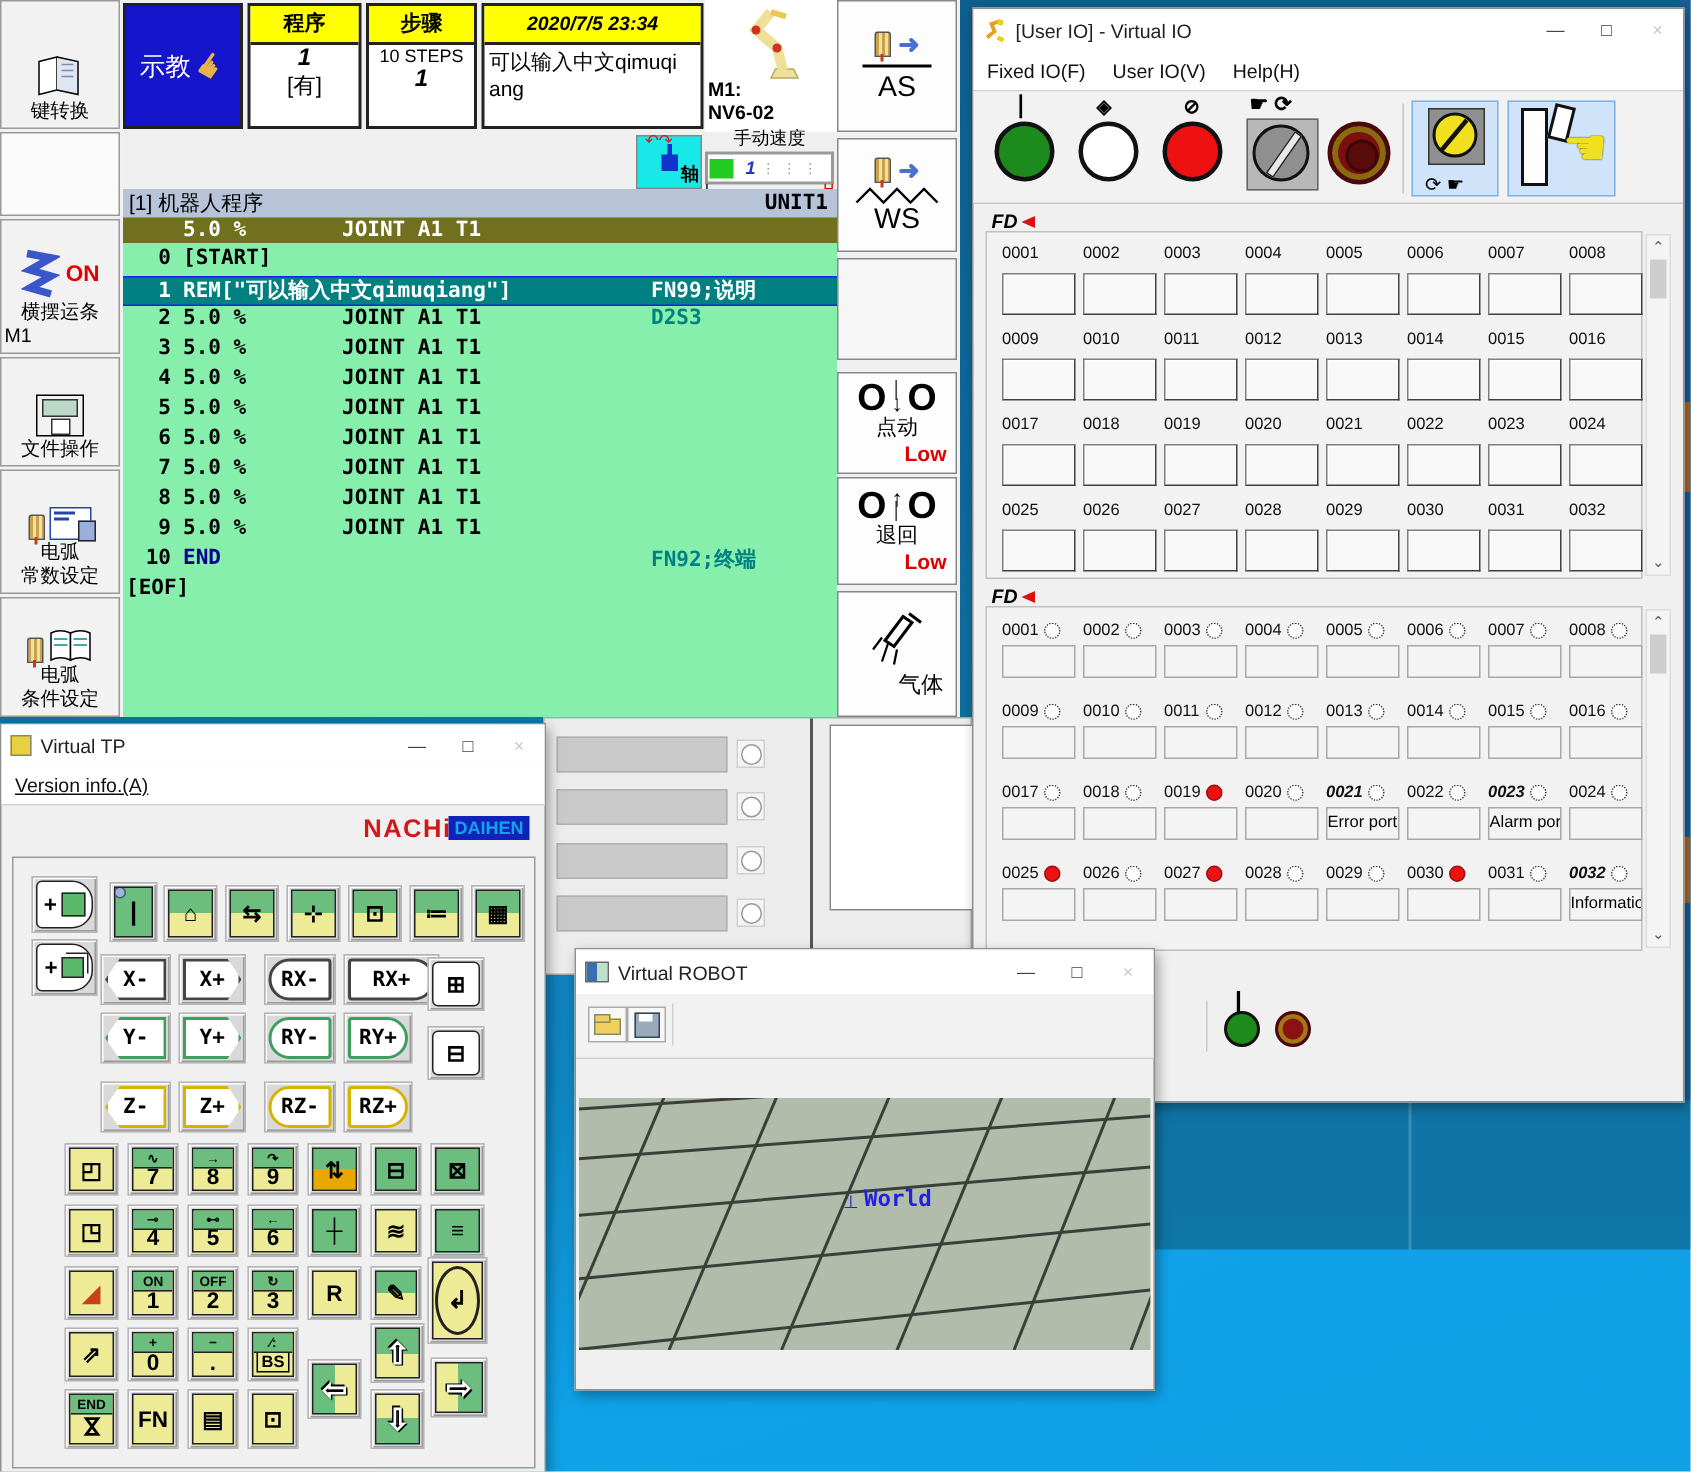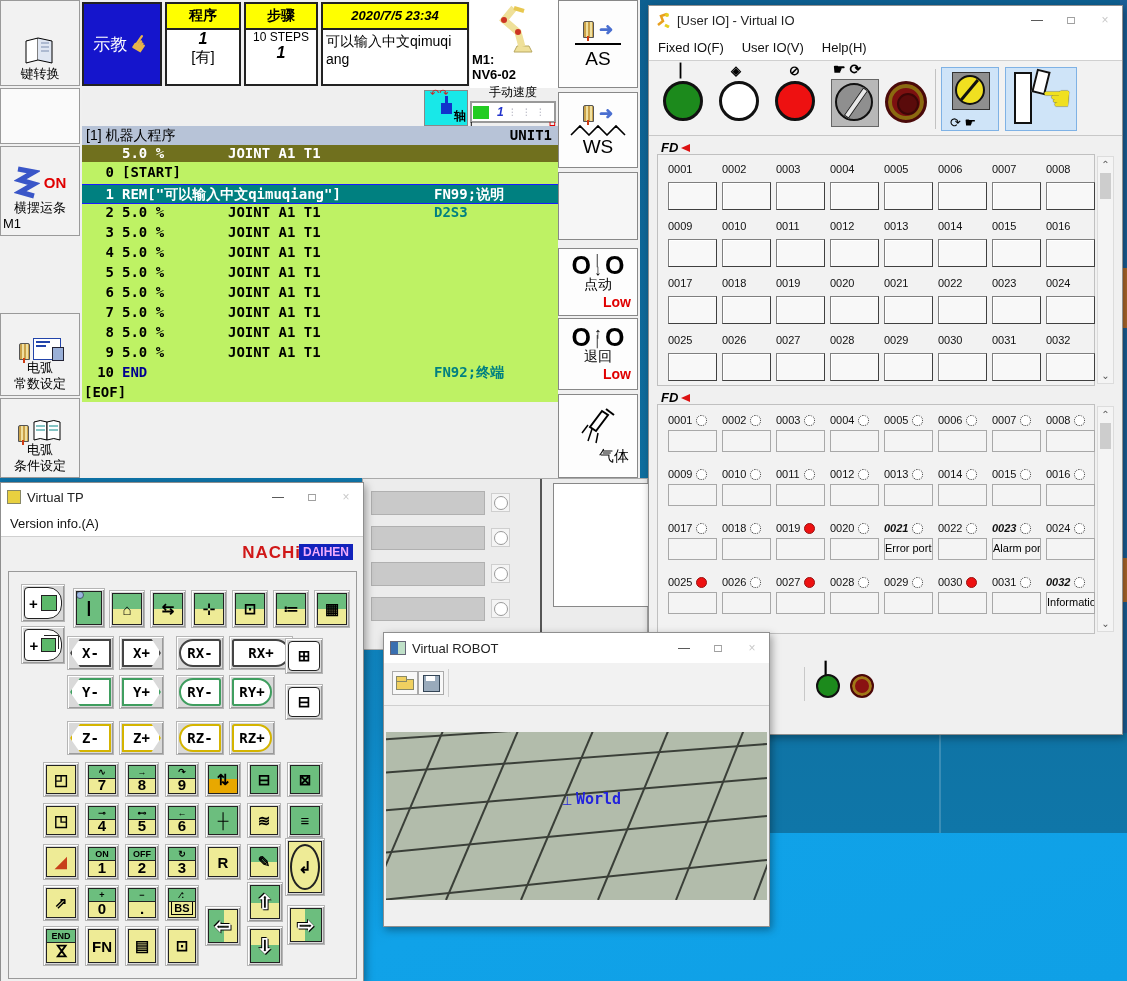--- a/index.html
+++ b/index.html
@@ -151,20 +151,27 @@
   <div class="sidecell" style="top:146px;height:90px;">
     <div style="display:flex;align-items:center;gap:4px;">
       <svg width="26" height="34">
           <path d="M4 3 L20 6 L6 14 L20 18 L6 26 L20 30" stroke="#3a56c8" stroke-width="5" fill="none"></path>
         </svg>
       <b style="color:#e00000;font-size:15px;">ON</b>
     </div>
     <span>横摆运条</span>
     <span style="align-self:flex-start;margin-left:2px;">M1</span>
   </div>
+  <div class="sidecell" style="top:238px;height:73px;">
+    <div style="width:30px;height:26px;background:#f2f2f2;border:1px solid #000;position:relative;">
+      <div style="position:absolute;left:3px;top:2px;width:22px;height:10px;background:#bcd8c8;border:1px solid #333;"></div>
+      <div style="position:absolute;left:9px;top:15px;width:11px;height:9px;background:#fff;border:1px solid #333;"></div>
+    </div>
+    <span>文件操作</span>
+  </div>
   <div class="sidecell" style="top:313px;height:83px;">
     <div style="display:flex;align-items:flex-end;gap:3px;">
       <div class="torch"></div>
       <div style="width:26px;height:20px;background:#fff;border:1px solid #2244aa;position:relative;">
         <div style="position:absolute;left:2px;top:2px;width:14px;height:2px;background:#2244aa;"></div>
         <div style="position:absolute;left:2px;top:6px;width:10px;height:2px;background:#2244aa;"></div>
         <div style="position:absolute;right:-4px;bottom:-2px;width:10px;height:12px;background:#9ab0d8;border:1px solid #223;"></div>
       </div>
     </div>
     <span>电弧</span>
@@ -232,21 +239,21 @@
         <span class="ital" style="color:#2233cc;font-size:12px;margin-left:8px;">1</span>
         <span style="color:#99a;letter-spacing:5px;font-size:9px;margin-left:4px;">⋮⋮⋮</span>
       </div>
       <div style="display:flex;justify-content:space-between;font-size:10px;line-height:8px;">
         <span>L</span>
         <span style="color:#e00000;">H</span>
       </div>
     </div>
   </div>
 
-  <div class="abs" style="left:82px;top:126px;width:476px;height:276px;background:#bef264;">
+  <div class="abs" style="left:82px;top:126px;width:476px;height:352px;background:#86efac;">
     <div class="abs" style="left:0;top:0;width:476px;height:19px;background:#b7c3d7;font-size:14px;line-height:19px;">
       <span style="margin-left:4px;">[1] 机器人程序</span>
       <span class="mono" style="position:absolute;right:6px;font-weight:bold;">UNIT1</span>
     </div>
     <div class="abs mono" style="left:0;top:19px;width:476px;height:17px;background:#70701e;color:#fff;font-weight:bold;font-size:14px;line-height:17px;">
       <span style="position:absolute;left:40px;">5.0 %</span>
       <span style="position:absolute;left:146px;">JOINT A1 T1</span>
     </div>
     <div id="prog-rows" class="progrows" style="left:0;top:38px;width:476px;">
         <div class="prow">
@@ -806,25 +813,25 @@
 <div id="tpwin" class="win">
   <div class="tbar">
     <span style="margin-left:6px;width:12px;height:12px;background:#e8d040;border:1px solid #886;display:inline-block;"></span>
     <span class="ttl">Virtual TP</span>
     <div class="wbtns">
       <span class="wbtn">—</span>
       <span class="wbtn">□</span>
       <span class="wbtn dis">×</span>
     </div>
   </div>
-  <div class="menubar" style="height:25px;">
+  <div class="menubar" style="height:25px;text-decoration:underline;">
       <span class="menu-item">Version info.(A)</span>
     </div>
   <div class="abs" style="right:62px;top:60px;color:#d01818;font-weight:bold;font-size:17px;letter-spacing:1px;">NACHi</div>
-  <div class="abs" style="right:10px;top:61px;background:#1122bb;color:#f0abfc;font-weight:bold;font-size:12px;padding:1px 4px;">DAIHEN</div>
+  <div class="abs" style="right:10px;top:61px;background:#1122bb;color:#0ea5e9;font-weight:bold;font-size:12px;padding:1px 4px;">DAIHEN</div>
   <div id="keypad">
       <div class="kframe" style="left: 12px; top: 12px; width: 44px; height: 38px;">
         <div class="kin white" style="border-radius: 4px 14px 14px 4px; font-size: 15px;">+<span style="width: 14px; height: 14px; background: rgb(92, 184, 106); border: 1px solid rgb(34, 34, 34); display: inline-block; margin-left: 3px;"></span></div>
       </div>
       <div class="kframe" style="left: 12px; top: 54px; width: 44px; height: 38px;">
         <div class="kin white" style="border-radius: 4px 14px 14px 4px; font-size: 15px;">+<span style="width: 13px; height: 12px; background: rgb(92, 184, 106); border: 1px solid rgb(34, 34, 34); display: inline-block; margin-left: 3px; box-shadow: rgb(255, 255, 255) 2px -2px 0px, rgb(34, 34, 34) 3px -3px 0px;"></span></div>
       </div>
       <div class="kframe" style="left: 64px; top: 16px; width: 32px; height: 40px;">
         <div class="kin green" style="font-size: 17px;">|<span style="position: absolute; left: -1px; top: -1px; width: 6px; height: 6px; border-radius: 50%; background: rgb(154, 182, 224); border: 1px solid rgb(68, 85, 102);"></span></div>
       </div>

